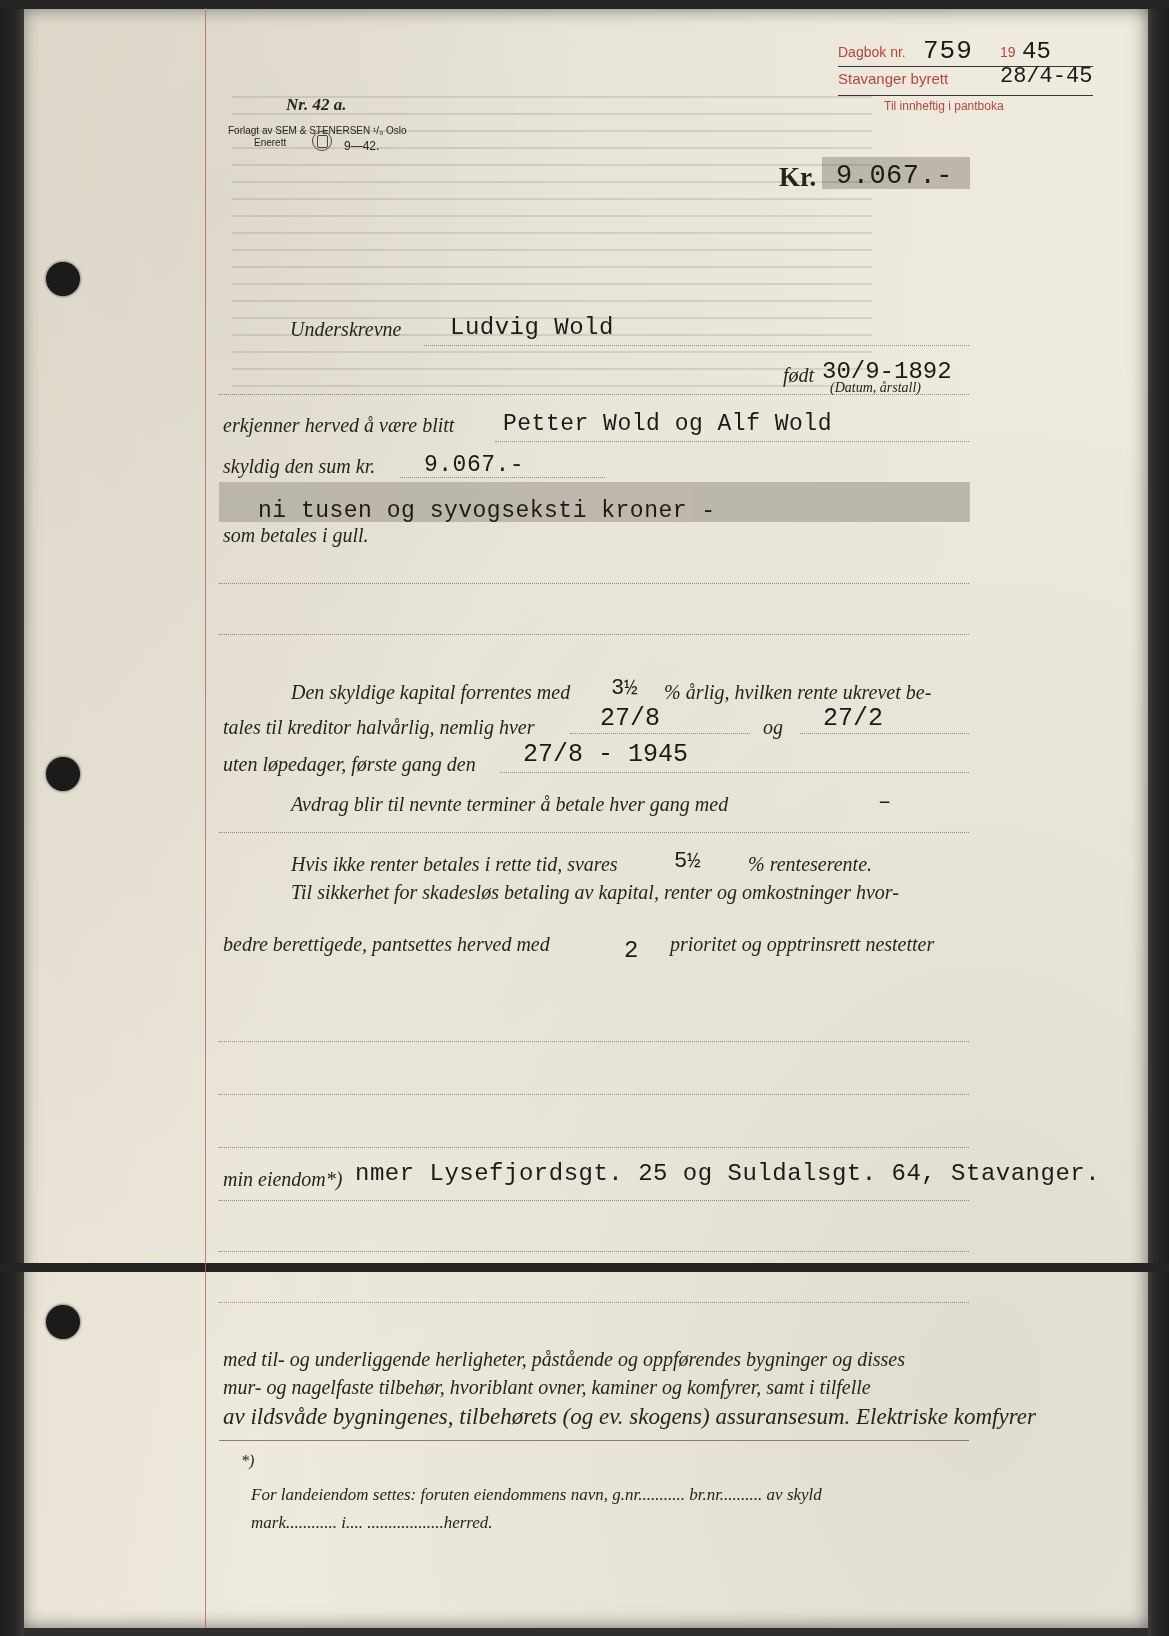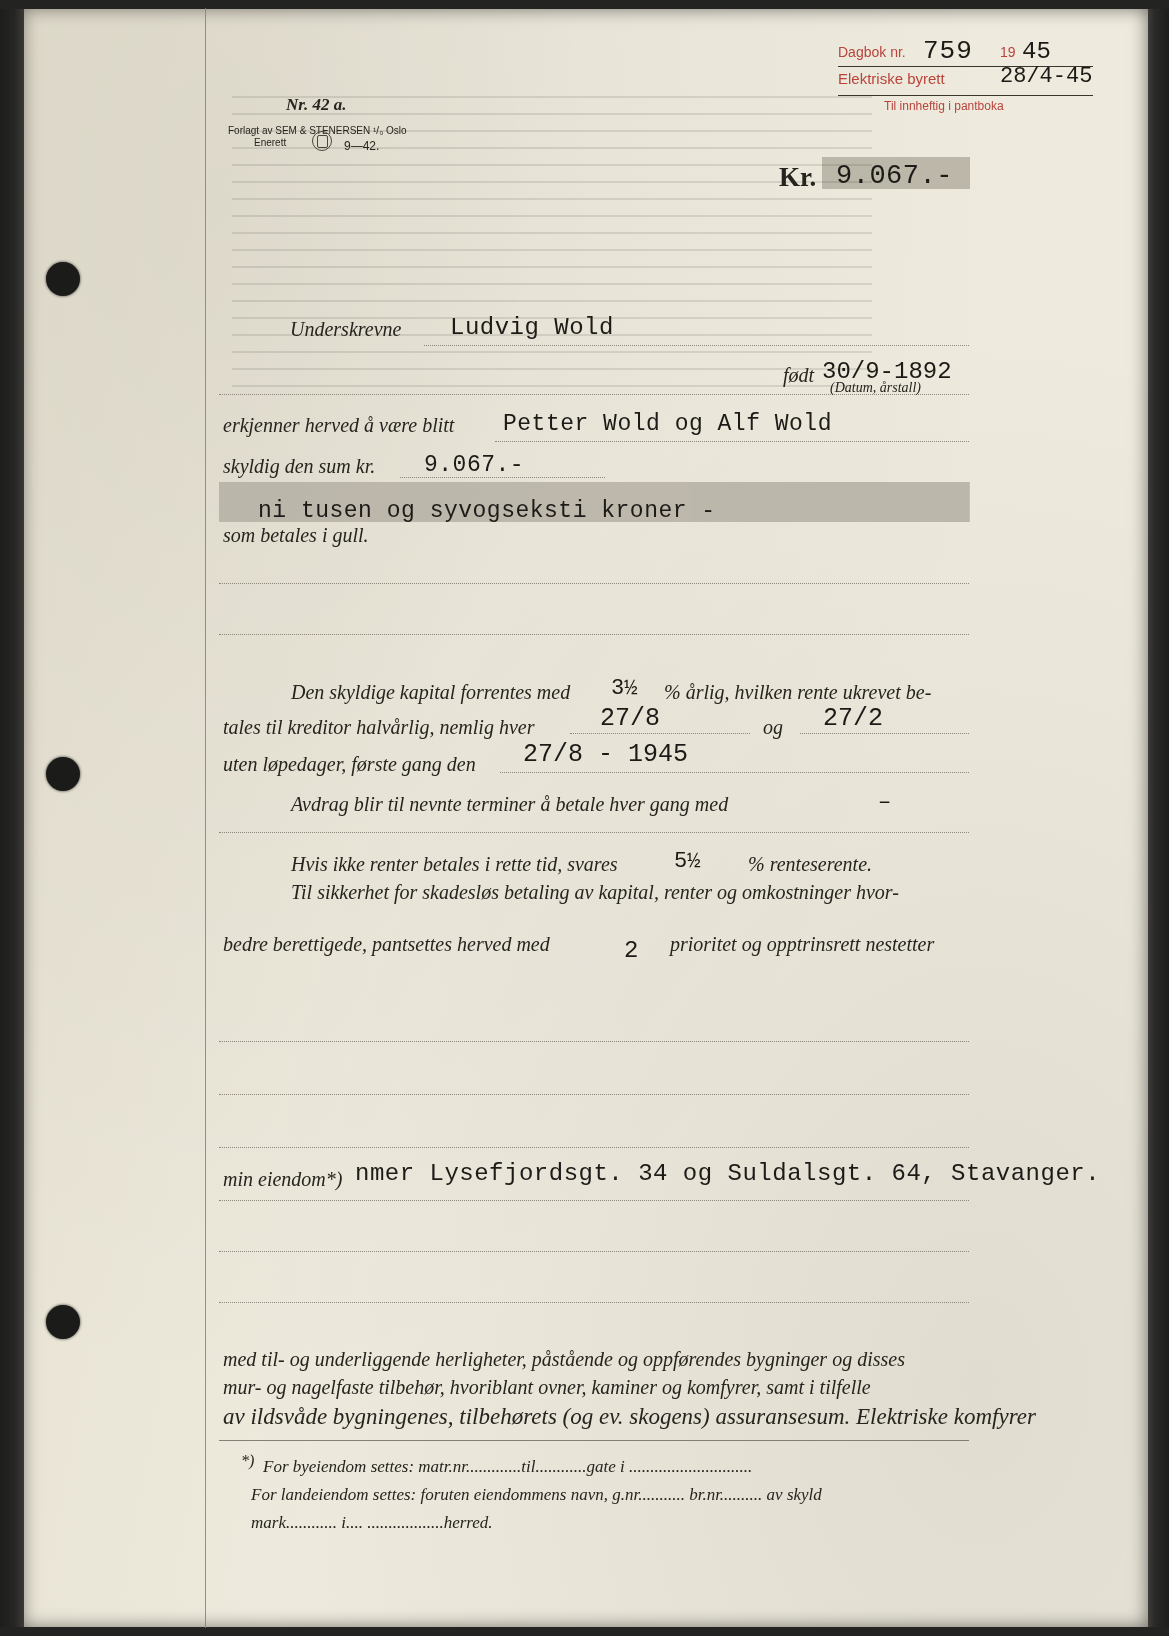--- a/index.html
+++ b/index.html
@@ -12,21 +12,21 @@
     height: 1636px;
     position: relative;
     font-family: "Liberation Serif", serif;
     overflow: hidden;
   }
 
   
   #scan {
     position: absolute;
     left: 0; top: 0;
-    width: 1169px; height: 1636px;
+    width: 1169px; height: 1272px;
     background: #2a2a28;
   }
   #paper {
     position: absolute;
     left: 22px; top: 8px;
     width: 1126px; height: 1620px;
     background: #eeeadd;
     box-shadow: 0 0 18px rgba(0,0,0,0.55) inset;
   }
   
@@ -167,21 +167,21 @@
   <div class="hole" style="left:46px; top:1305px;"></div>
 
   <div id="margin-rule"></div>
 
   <div class="redstamp" style="left:838px; top:44px; font-size:14px;">Dagbok nr.</div>
   <div class="hand" style="left:923px; top:36px; font-size:26px; letter-spacing:1px;">759</div>
   <div class="redstamp" style="left:1000px; top:44px; font-size:14px;">19</div>
   <div class="hand" style="left:1022px; top:38px; font-size:24px;">45</div>
   <div class="stamp-line" style="left:838px; top:66px; width:255px;"></div>
 
-  <div class="redstamp" style="left:838px; top:70px; font-size:15px;">Elektriske byrett</div>
+  <div class="redstamp" style="left:838px; top:70px; font-size:15px;">Stavanger byrett</div>
   <div class="hand" style="left:1000px; top:64px; font-size:22px;">28/4-45</div>
   <div class="stamp-line" style="left:838px; top:95px; width:255px;"></div>
 
   <div class="redstamp" style="left:884px; top:99px; font-size:12px;">Til innheftig i pantboka</div>
 
   <div class="print up" style="left:286px; top:95px; font-size:17px; font-weight:bold; font-style:italic;">Nr. 42 a.</div>
   <div class="print up" style="left:228px; top:125px; font-size:10px; font-family:'Liberation Sans',sans-serif;">Forlagt av SEM &amp; STENERSEN ¹/₀ Oslo</div>
   <div class="print up" style="left:254px; top:137px; font-size:10px; font-family:'Liberation Sans',sans-serif;">Enerett</div>
   <div class="print up" style="left:344px; top:139px; font-size:12px; font-family:'Liberation Sans',sans-serif;">9—42.</div>
 
@@ -246,33 +246,32 @@
   <div class="print" style="left:223px; top:933px; font-size:20px;">bedre berettigede, pantsettes herved med</div>
   <div class="hand" style="left:624px; top:937px; font-size:24px;">2</div>
   <div class="print" style="left:670px; top:933px; font-size:20px;">prioritet og opptrinsrett nestetter</div>
 
   <div class="dotline" style="left:219px; top:1041px; width:750px;"></div>
 
   <div class="dotline" style="left:219px; top:1094px; width:750px;"></div>
   <div class="dotline" style="left:219px; top:1147px; width:750px;"></div>
 
   <div class="print" style="left:223px; top:1168px; font-size:20px;">min eiendom*)</div>
-  <div class="type" style="left:355px; top:1160px; font-size:24px;">nmer Lysefjordsgt. 34 og Suldalsgt. 64, Stavanger.</div>
+  <div class="type" style="left:355px; top:1160px; font-size:24px;">nmer Lysefjordsgt. 25 og Suldalsgt. 64, Stavanger.</div>
   <div class="dotline" style="left:219px; top:1200px; width:750px;"></div>
   <div class="dotline" style="left:219px; top:1251px; width:750px;"></div>
   <div class="dotline" style="left:219px; top:1302px; width:750px;"></div>
 
   <div class="print" style="left:223px; top:1348px; font-size:20px;">med til- og underliggende herligheter, påstående og oppførendes bygninger og disses</div>
   <div class="print" style="left:223px; top:1376px; font-size:20px;">mur- og nagelfaste tilbehør, hvoriblant ovner, kaminer og komfyrer, samt i tilfelle</div>
   <div class="print" style="left:223px; top:1404px; font-size:23px;">av ildsvåde bygningenes, tilbehørets (og ev. skogens) assuransesum. Elektriske komfyrer</div>
 
   <div style="position:absolute; left:219px; top:1440px; width:750px; height:1px; background:#6b6559; opacity:.8;"></div>
 
   <div class="print" style="left:241px; top:1452px; font-size:16px;">*)</div>
-  <div class="print" style="left:263px; top:1457px; font-size:17px;">For byeiendom settes: matr.nr.............til............gate i .............................</div>
   <div class="print" style="left:251px; top:1485px; font-size:17px;">For landeiendom settes: foruten eiendommens navn, g.nr........... br.nr.......... av skyld</div>
   <div class="print" style="left:251px; top:1513px; font-size:17px;">mark............ i.... ..................herred.</div>
 
   <div style="position:absolute; left:232px; top:96px; width:640px; height:300px; opacity:.13;
               background:repeating-linear-gradient(180deg, rgba(40,38,32,0.9) 0px, rgba(40,38,32,0.9) 2px, rgba(0,0,0,0) 2px, rgba(0,0,0,0) 17px);
               transform: scaleX(-1);"></div>
 
 </div>
 
 </body></html>

